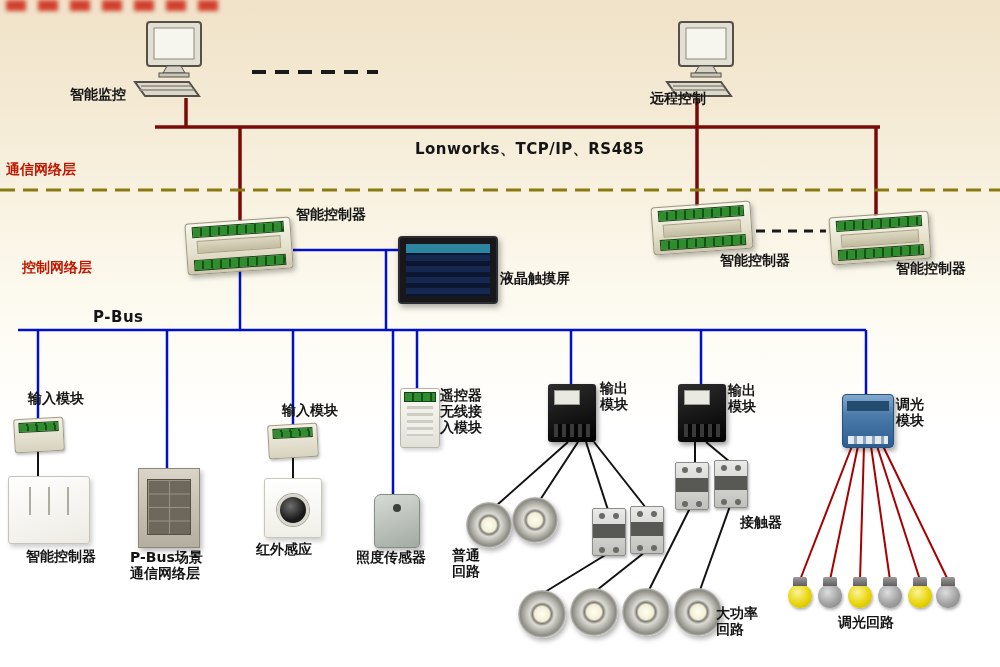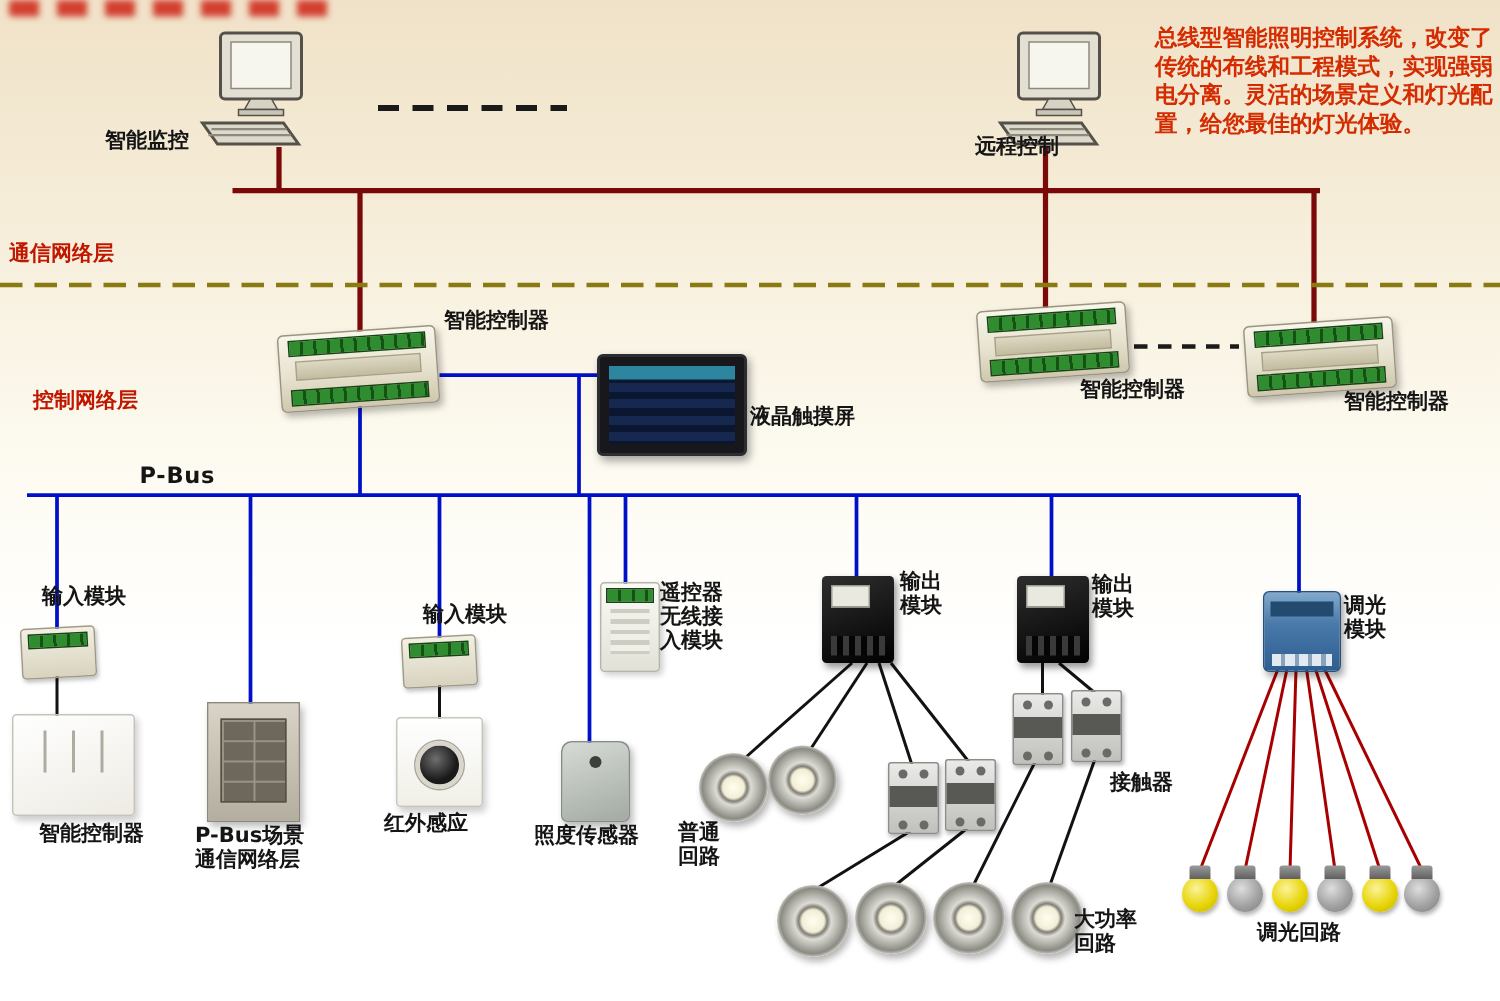--- a/index.html
+++ b/index.html
@@ -172,22 +172,22 @@
       <rect x="22" y="2" width="54" height="44" rx="3" fill="#e3dfd2" stroke="#55514a" stroke-width="2"></rect>
       <rect x="29" y="8" width="40" height="31" fill="#f6f6ef" stroke="#8d897d"></rect>
       <path d="M42,46 h14 l4,7 h-22 z" fill="#d6d2c4" stroke="#55514a"></path>
       <rect x="34" y="53" width="30" height="4" fill="#c9c5b7" stroke="#55514a"></rect>
       <path d="M10,62 L64,62 L74,76 L20,76 z" fill="#dcd8ca" stroke="#55514a" stroke-width="2"></path>
       <path d="M16,66 L66,66 M14,70 L69,70" stroke="#8d897d" stroke-width="1.5"></path>
     </svg>
   </div>
   <div class="lbl" style="left:650px;top:90px">远程控制</div>
 
-  <div class="intro" style="left:770px;top:16px">总线型智能照明控制系统，改变了传统的布线和工程模式，实现强弱电分离。灵活的场景定义和灯光配置，给您最佳的灯光体验。</div>
-
+
+  <div class="lbl big" style="left:415px;top:141px">Lonworks、TCP/IP、RS485</div>
   <div class="lbl red" style="left:6px;top:161px">通信网络层</div>
   <div class="lbl red" style="left:22px;top:259px">控制网络层</div>
 
   <div class="dev controller" style="left:186px;top:220px;width:104px;height:50px">
     <div class="terms top"></div>
     <div class="chipbar"></div>
     <div class="terms bottom"></div>
   </div>
   <div class="lbl" style="left:296px;top:206px">智能控制器</div>
 

